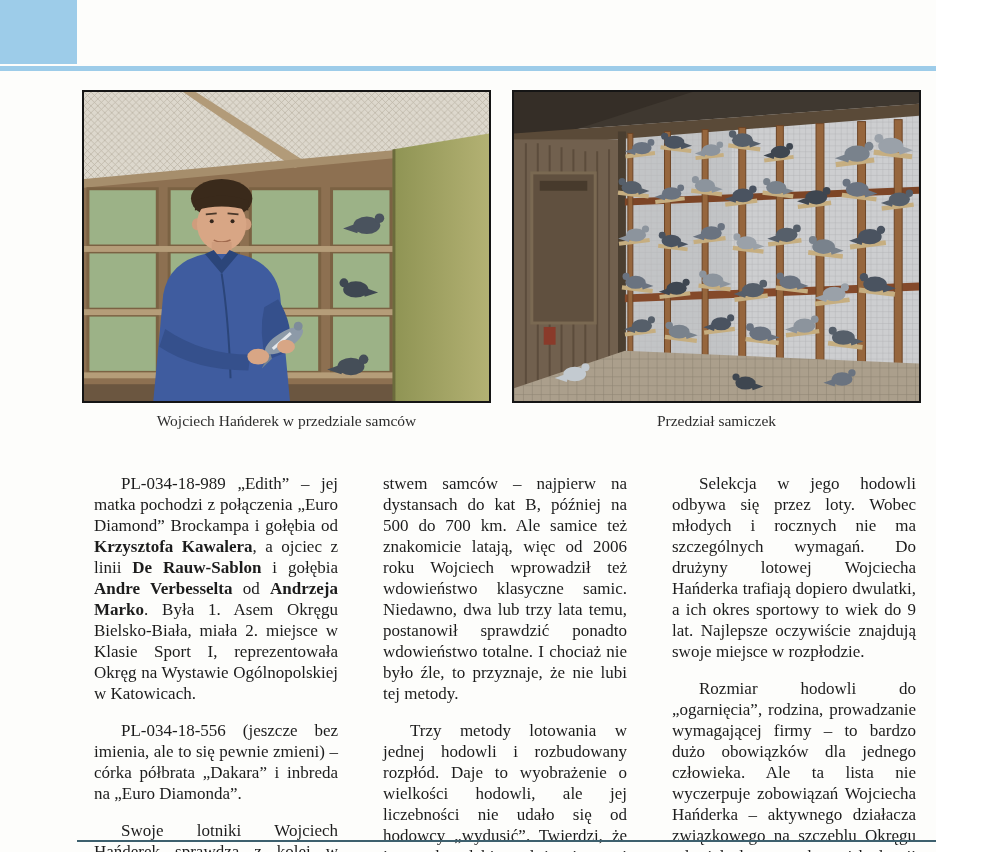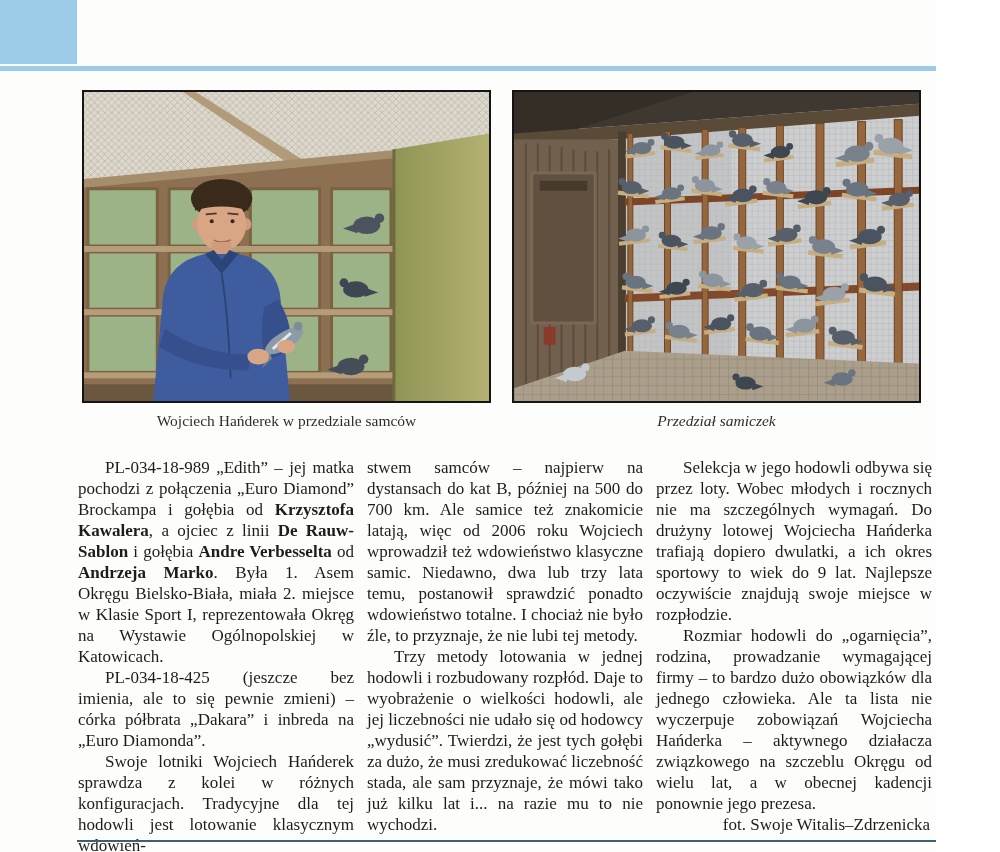--- a/index.html
+++ b/index.html
@@ -17,31 +17,31 @@
     border:2px solid #151515; box-sizing:border-box; margin:0; padding:0; background:#c9c6bd;
   }
   .photo svg { display:block; width:100%; height:100%; }
   .photo-left  { left:82px; }
   .photo-right { left:512px; }
   .caption {
     position:absolute; top:411px; height:20px;
     font-size:15.5px; line-height:20px; color:#2e2e2e; text-align:center;
   }
   .caption-left  { left:82px;  width:409px; }
-  .caption-right { left:512px; width:409px;font-style:italic; }
+  .caption-right { left:512px; width:409px; }
   
   .columns {
     position:absolute; left:78px; top:457px; width:854px;
     display:flex; gap:13px;
   }
   .col {
     width:276px; font-size:17px; line-height:21px;
     color:#1c1c1c; text-align:justify;
   }
-  .col p { margin:0; text-indent:27px; }
+  .col p { margin:16px; text-indent:27px; }
   .col p.no-indent { text-indent:0; }
   .col b { font-weight:bold; }
   .credit { text-align:right; padding-right:2px; }
   .bottom-rule { position:absolute; left:77px; top:840px; width:861px; height:2px; background:#3d606e; }
 </style>
 </head>
 <body>
 
 <div class="page">
 
@@ -225,21 +225,21 @@
     </svg>
   </figure>
 
   <div class="caption caption-left">Wojciech Hańderek w przedziale samców</div>
   <div class="caption caption-right">Przedział samiczek</div>
 
   <div class="columns">
     <div class="col">
       <div>
           <p><span>PL-034-18-989 „Edith” – jej matka pochodzi z połączenia „Euro Diamond” Brockampa i gołębia od </span><b>Krzysztofa Kawalera</b><span>, a ojciec z linii </span><b>De Rauw-Sablon</b><span> i gołębia </span><b>Andre Verbesselta</b><span> od </span><b>Andrzeja Marko</b><span>. Była 1. Asem Okręgu Bielsko-Biała, miała 2. miejsce w Klasie Sport I, reprezentowała Okręg na Wystawie Ogólnopolskiej w Katowicach.</span></p>
-          <p><span>PL-034-18-425 (jeszcze bez imienia, ale to się pewnie zmieni) – córka półbrata „Dakara” i inbreda na „Euro Diamonda”.</span></p>
+          <p><span>PL-034-18-556 (jeszcze bez imienia, ale to się pewnie zmieni) – córka półbrata „Dakara” i inbreda na „Euro Diamonda”.</span></p>
           <p><span>Swoje lotniki Wojciech Hańderek sprawdza z kolei w różnych konfiguracjach. Tradycyjne dla tej hodowli jest lotowanie klasycznym wdowień-</span></p>
         </div>
     </div>
     <div class="col">
       <div>
           <p class="no-indent"><span>stwem samców – najpierw na dystansach do kat B, później na 500 do 700 km. Ale samice też znakomicie latają, więc od 2006 roku Wojciech wprowadził też wdowieństwo klasyczne samic. Niedawno, dwa lub trzy lata temu, postanowił sprawdzić ponadto wdowieństwo totalne. I chociaż nie było źle, to przyznaje, że nie lubi tej metody.</span></p>
           <p><span>Trzy metody lotowania w jednej hodowli i rozbudowany rozpłód. Daje to wyobrażenie o wielkości hodowli, ale jej liczebności nie udało się od hodowcy „wydusić”. Twierdzi, że jest tych gołębi za dużo, że musi zredukować liczebność stada, ale sam przyznaje, że mówi tako już kilku lat i... na razie mu to nie wychodzi.</span></p>
         </div>
     </div>
     <div class="col">

